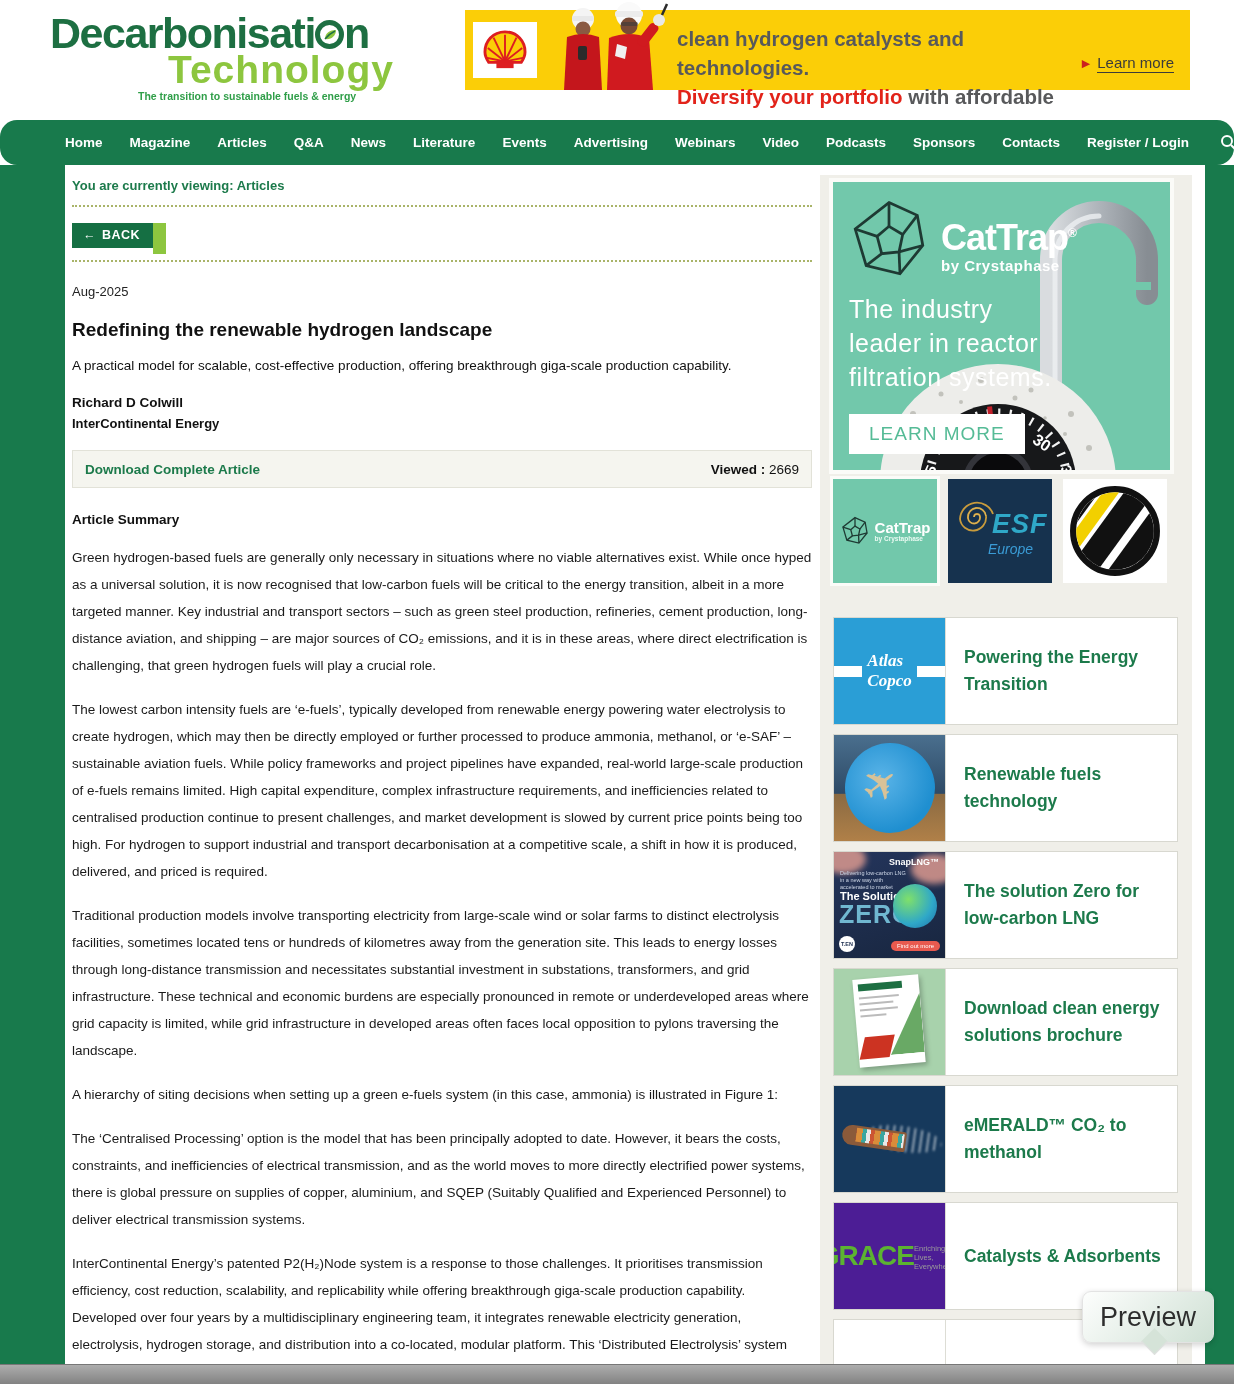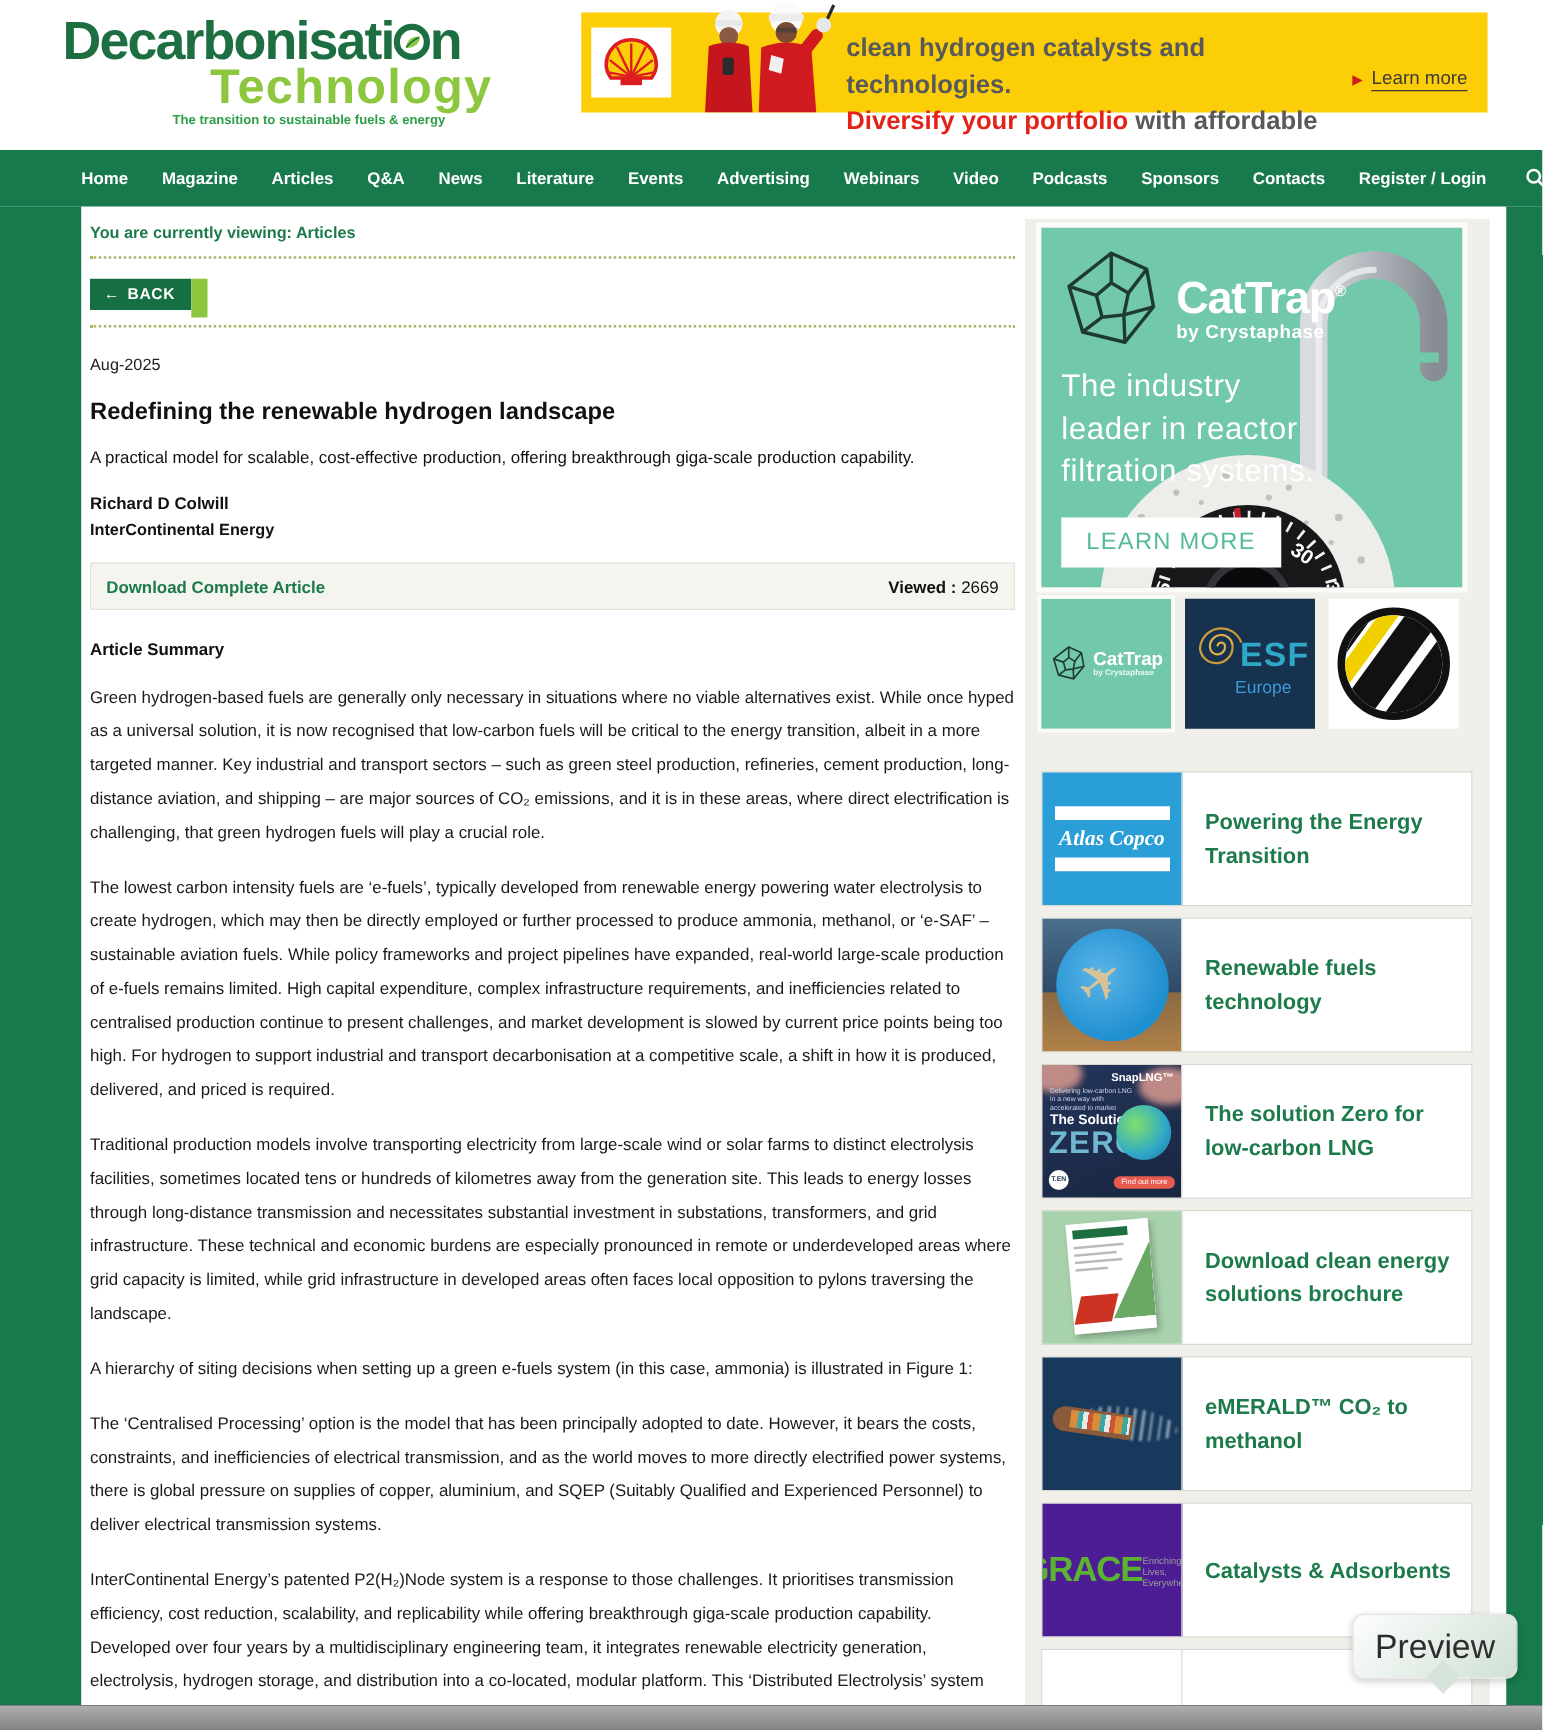--- a/index.html
+++ b/index.html
@@ -21,21 +21,21 @@
     display:flex; align-items:center; justify-content:center; }
   .banner-workers { position:absolute; left:80px; top:-8px; width:132px; height:88px; }
   .banner-text { position:absolute; left:212px; top:14px; width:420px; font-weight:bold; font-size:20.5px; line-height:29px; color:#58595b; }
   .banner-red { color:#e2231a; }
   .banner-cta { position:absolute; right:16px; top:44px; display:flex; align-items:center; gap:7px; }
   .banner-cta .tri { color:#cc1f1f; font-size:11px; }
   .banner-cta .lbl { font-size:15px; color:#3b3b3b; border-bottom:1px solid #3b3b3b; padding-bottom:1px; }
 
   
   .navbar { width:1234px; height:45px; background:#187a4c; display:flex; align-items:center;
-    padding-left:65px; gap:27px; z-index:2; position:relative; }
+    padding-left:65px; gap:27px; z-index:2; position:relative;border-radius:17px; }
   .nav-item { color:#fff; font-size:13.5px; font-weight:bold; cursor:pointer; white-space:nowrap; }
   .nav-search { margin-left:4px; cursor:pointer; display:flex; align-items:center; }
 
   
   .main-area { position:relative; width:1234px; height:1199px; background:#187a4c; overflow:hidden; }
   .content { position:absolute; left:65px; top:0; width:1140px; height:1199px; background:#fff; }
 
   .article-col { position:absolute; left:7px; top:0; width:740px; }
   .breadcrumb { margin-top:13px; font-size:13px; font-weight:bold; color:#1c7a4b; }
   .dotted { border-top:2px dotted #a9b469; margin-top:12px; }
@@ -71,33 +71,33 @@
     font-weight:300; line-height:34px; letter-spacing:0.5px; }
   .ad-cta { position:absolute; left:16px; top:232px; background:#fff; color:#55bb96; font-size:19px;
     padding:9px 20px; cursor:pointer; letter-spacing:1px; }
   .ad-lock { position:absolute; left:0; top:0; pointer-events:none; }
 
   .logo-row { display:flex; gap:11px; margin-top:9px; }
   .logo-box { width:104px; height:104px; cursor:pointer; overflow:hidden; position:relative; }
   .logo-cattrap { background:#72c8ab; outline:3px solid #fbfbf8; display:flex; align-items:center; justify-content:center; gap:5px; }
   .lc-name { color:#fff; font-weight:bold; font-size:15px; line-height:14px; }
   .lc-sub { color:#eafaf2; font-weight:bold; font-size:6.5px; }
-  .logo-esf { background:#16324e; }
+  .logo-esf { background:#16324e;font-style:italic; }
   .esf-txt { position:absolute; left:44px; top:30px; font-size:27px; font-weight:bold; color:#2fa8c8; letter-spacing:1px; }
   .esf-sub { position:absolute; left:40px; top:62px; font-size:14px; color:#3a9bd5; }
   .logo-stripes { background:#fff; display:flex; align-items:center; justify-content:center; }
 
   .promo-list { margin-top:34px; }
   .promo-item { width:345px; height:108px; background:#fff; border:1px solid #d8d8d0; margin-bottom:9px;
     display:flex; cursor:pointer; }
   .thumb { width:112px; height:106px; flex:none; border-right:1px solid #ddddd5; position:relative; overflow:hidden; }
   .promo-label { flex:1; display:flex; align-items:center; padding:0 8px 0 18px;
     font-size:17.5px; font-weight:bold; color:#1c7a4b; line-height:27px; }
 
-  .t-atlas { background:#2a9ed6; display:flex; flex-direction:column; align-items:center; justify-content:center; gap:5px; }
+  .t-atlas { background:#2a9ed6; display:flex; align-items:center; justify-content:center; gap:5px; }
   .t-atlas .bar { width:92px; height:11px; background:#fff; }
   .t-atlas .at-txt { color:#fff; font-family:"Liberation Serif", serif; font-style:italic; font-weight:bold; font-size:17px; }
 
   .t-plane { background:linear-gradient(#4a6f8e 0%, #2e4a66 55%, #8a6a42 56%, #b08048 100%); }
   .t-plane .globe { position:absolute; left:11px; top:8px; width:90px; height:90px; border-radius:50%;
     background:radial-gradient(circle at 40% 40%, #5ab4e8, #1f8fd0 70%); }
   .t-plane .plane-glyph { position:absolute; left:28px; top:24px; font-size:44px; color:#d8c298;
     transform:rotate(-38deg); }
 
   .t-snap { background:linear-gradient(160deg,#24355c 0%, #18263f 100%); }

